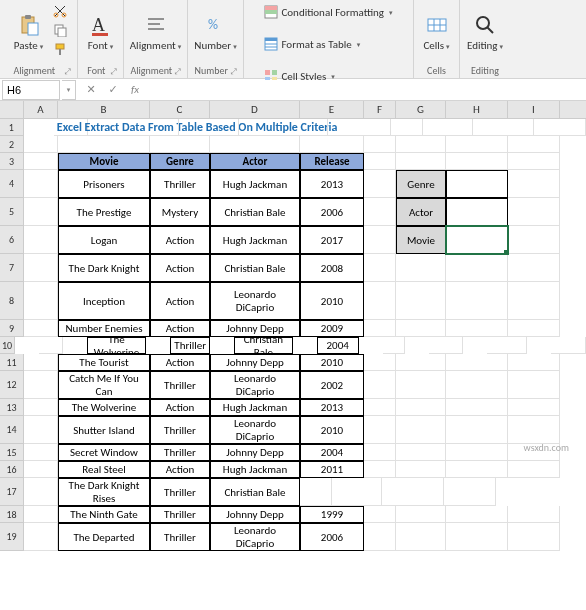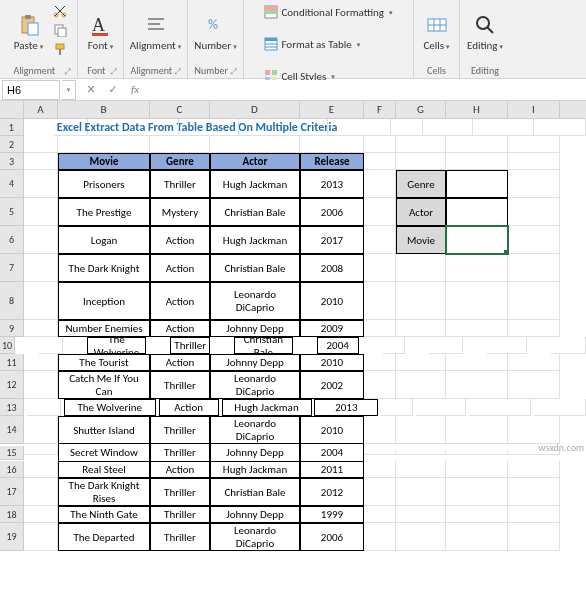--- a/index.html
+++ b/index.html
@@ -55,21 +55,21 @@
 .cD { width: 90px; }
 .cE { width: 64px; }
 .cF { width: 32px; }
 .cG { width: 50px; }
 .cH { width: 62px; }
 .cI { width: 52px; }
 
 
 svg { display: block; }
 
-.watermark { position: absolute; right: 2px; top: 340px; font-size: 10px; color: #aaa; transform: rotate(0deg); pointer-events: none; }
+.watermark { position: absolute; right: 17px; top: 340px; font-size: 10px; color: #aaa; transform: rotate(0deg); pointer-events: none; }
 </style>
 </head>
 <body>
 
 <div class="ribbon">
   <div class="rgroup" style="width:78px">
     <div class="rgroup-top">
       <div class="big-btn">
         <span class="icon">
           <svg width="24" height="24">
@@ -392,21 +392,21 @@
         <div class="cell cA"></div>
         <div class="cell cB td">Catch Me If You Can</div>
         <div class="cell cC td">Thriller</div>
         <div class="cell cD td">Leonardo DiCaprio</div>
         <div class="cell cE td">2002</div>
         <div class="cell cF"></div>
         <div class="cell cG"></div>
         <div class="cell cH"></div>
         <div class="cell cI"></div>
       </div>
-      <div class="row" style="height: 17px; justify-content: space-between;">
+      <div class="row" style="height: 17px;">
         <div class="rh">13</div>
         <div class="cell cA"></div>
         <div class="cell cB td">The Wolverine</div>
         <div class="cell cC td">Action</div>
         <div class="cell cD td">Hugh Jackman</div>
         <div class="cell cE td">2013</div>
         <div class="cell cF"></div>
         <div class="cell cG"></div>
         <div class="cell cH"></div>
         <div class="cell cI"></div>
@@ -416,21 +416,21 @@
         <div class="cell cA"></div>
         <div class="cell cB td">Shutter Island</div>
         <div class="cell cC td">Thriller</div>
         <div class="cell cD td">Leonardo DiCaprio</div>
         <div class="cell cE td">2010</div>
         <div class="cell cF"></div>
         <div class="cell cG"></div>
         <div class="cell cH"></div>
         <div class="cell cI"></div>
       </div>
-      <div class="row" style="height: 17px; align-items: center;">
+      <div class="row" style="height: 17px;">
         <div class="rh">15</div>
         <div class="cell cA"></div>
         <div class="cell cB td">Secret Window</div>
         <div class="cell cC td">Thriller</div>
         <div class="cell cD td">Johnny Depp</div>
         <div class="cell cE td">2004</div>
         <div class="cell cF"></div>
         <div class="cell cG"></div>
         <div class="cell cH"></div>
         <div class="cell cI"></div>
@@ -446,21 +446,20 @@
         <div class="cell cG"></div>
         <div class="cell cH"></div>
         <div class="cell cI"></div>
       </div>
       <div class="row" style="height: 28px;">
         <div class="rh">17</div>
         <div class="cell cA"></div>
         <div class="cell cB td">The Dark Knight Rises</div>
         <div class="cell cC td">Thriller</div>
         <div class="cell cD td">Christian Bale</div>
-        <div class="cell cE td">2012</div>
         <div class="cell cF"></div>
         <div class="cell cG"></div>
         <div class="cell cH"></div>
         <div class="cell cI"></div>
       </div>
       <div class="row" style="height: 17px;">
         <div class="rh">18</div>
         <div class="cell cA"></div>
         <div class="cell cB td">The Ninth Gate</div>
         <div class="cell cC td">Thriller</div>

